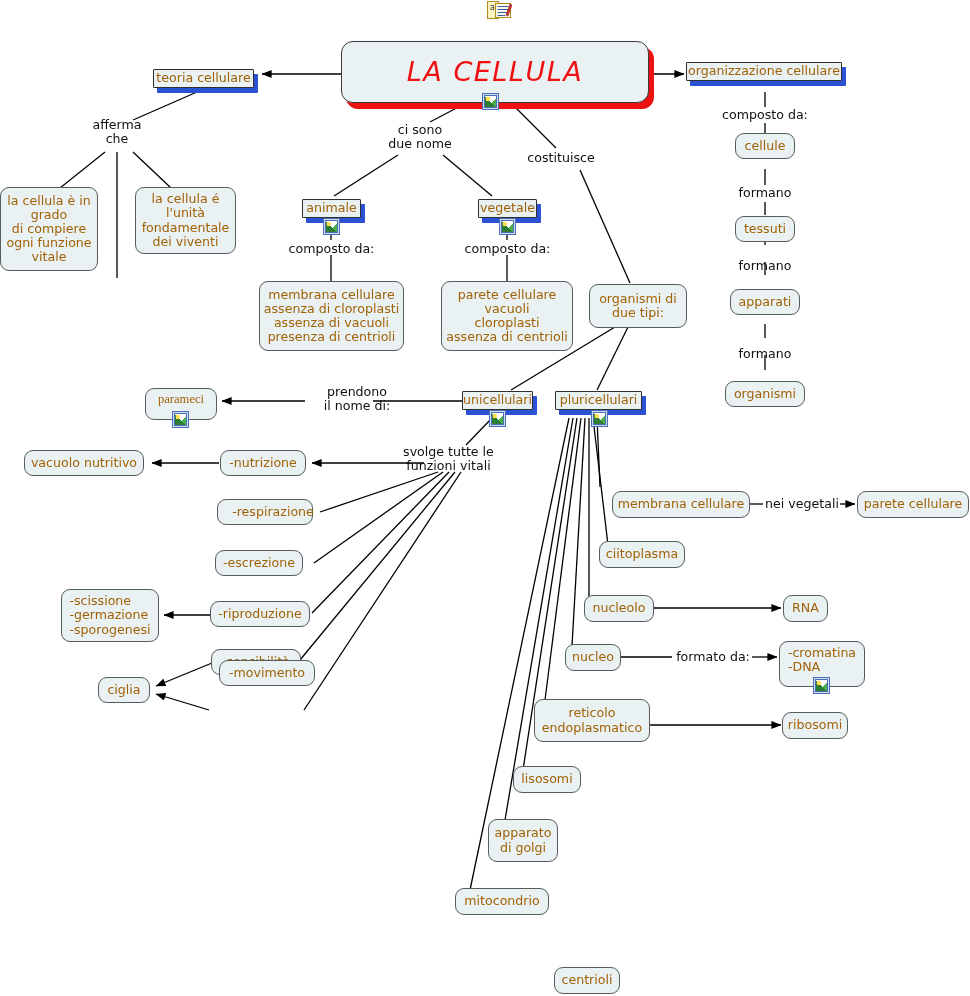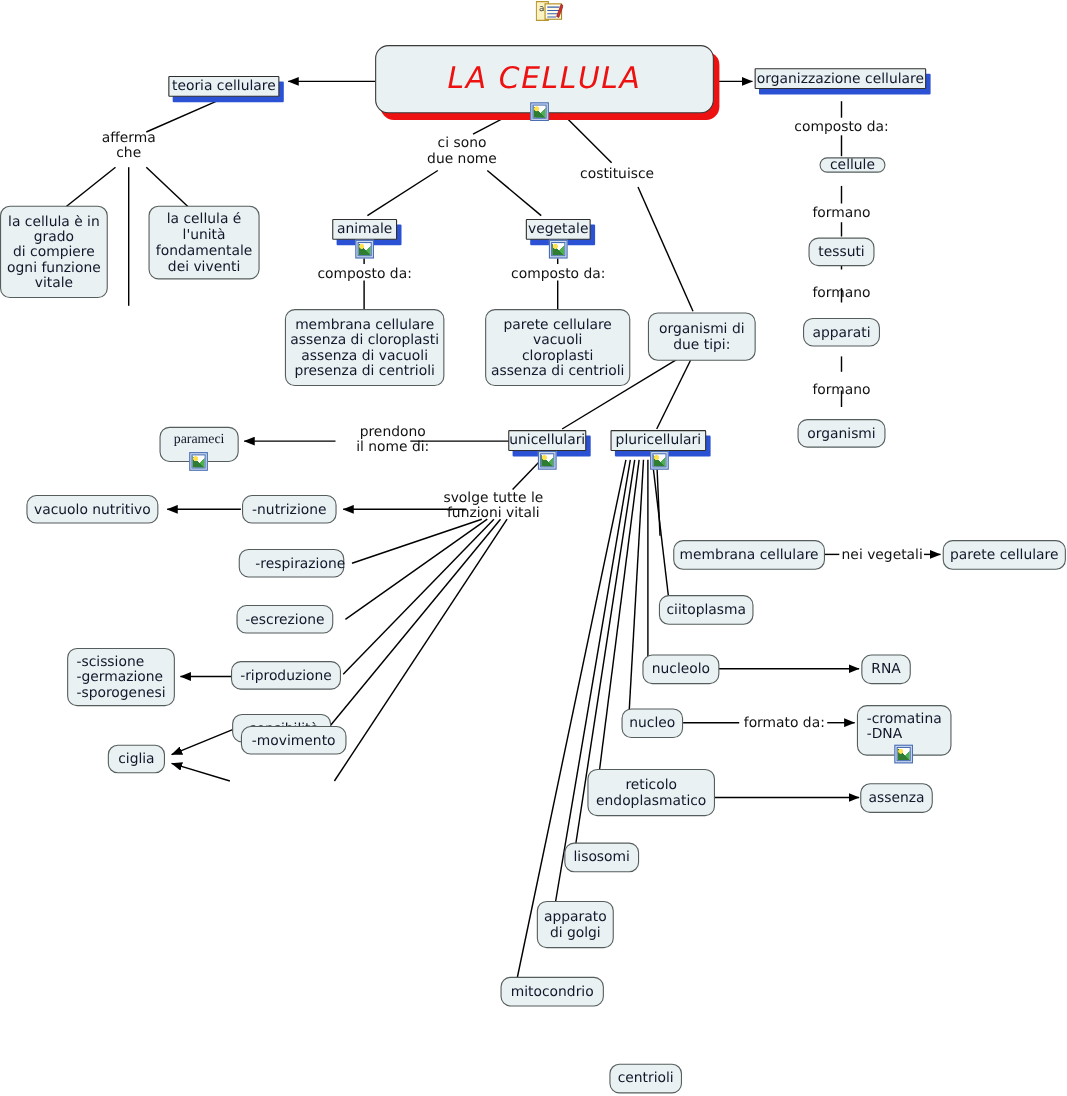--- a/index.html
+++ b/index.html
@@ -24,21 +24,21 @@
     height: 996px;
     pointer-events: none;
   }
   .node {
     position: absolute;
     box-sizing: border-box;
     display: flex;
     align-items: center;
     justify-content: center;
     text-align: center;
-    color: #0f172a;
+    color: #a16207;
     line-height: 1.12;
     white-space: pre;
     z-index: 5;
   }
   
   .n-round {
     background: #eaf1f2;
     border: 1px solid #555d5d;
     border-radius: 9px;
     font-size: 12.6px;
@@ -283,21 +283,21 @@
 assenza di centrioli</span>
   </div>
 
   <div class="node n-round" style="left:589px; top:284px; width:98px; height:44px;">
     <span>organismi di
 due tipi:</span>
   </div>
 
   <div class="label" style="left:712px; top:108px; width:106px;">composto da:</div>
 
-  <div class="node n-round" style="left:735px; top:143px; width:60px; height:14px;margin-left:10px;">
+  <div class="node n-round" style="left:735px; top:133px; width:60px; height:26px;">
     <span>cellule</span>
   </div>
   <div class="label" style="left:722px; top:186px; width:86px;">formano</div>
 
   <div class="node n-round" style="left:735px; top:216px; width:60px; height:26px;">
     <span>tessuti</span>
   </div>
   <div class="label" style="left:722px; top:259px; width:86px;">formano</div>
 
   <div class="node n-round" style="left:730px; top:289px; width:70px; height:26px;">
@@ -395,21 +395,21 @@
   </div>
   <div class="ico-img" style="left:813px; top:677px;">
       <i></i>
     </div>
 
   <div class="node n-round" style="left:534px; top:699px; width:116px; height:43px;text-align:center;">
     <span>reticolo
 endoplasmatico</span>
   </div>
   <div class="node n-round" style="left:782px; top:712px; width:66px; height:27px;">
-    <span>assenza</span>
+    <span>ribosomi</span>
   </div>
 
   <div class="node n-round" style="left:513px; top:766px; width:68px; height:27px;">
     <span>lisosomi</span>
   </div>
 
   <div class="node n-round" style="left:488px; top:819px; width:70px; height:43px;">
     <span>apparato
 di golgi</span>
   </div>

